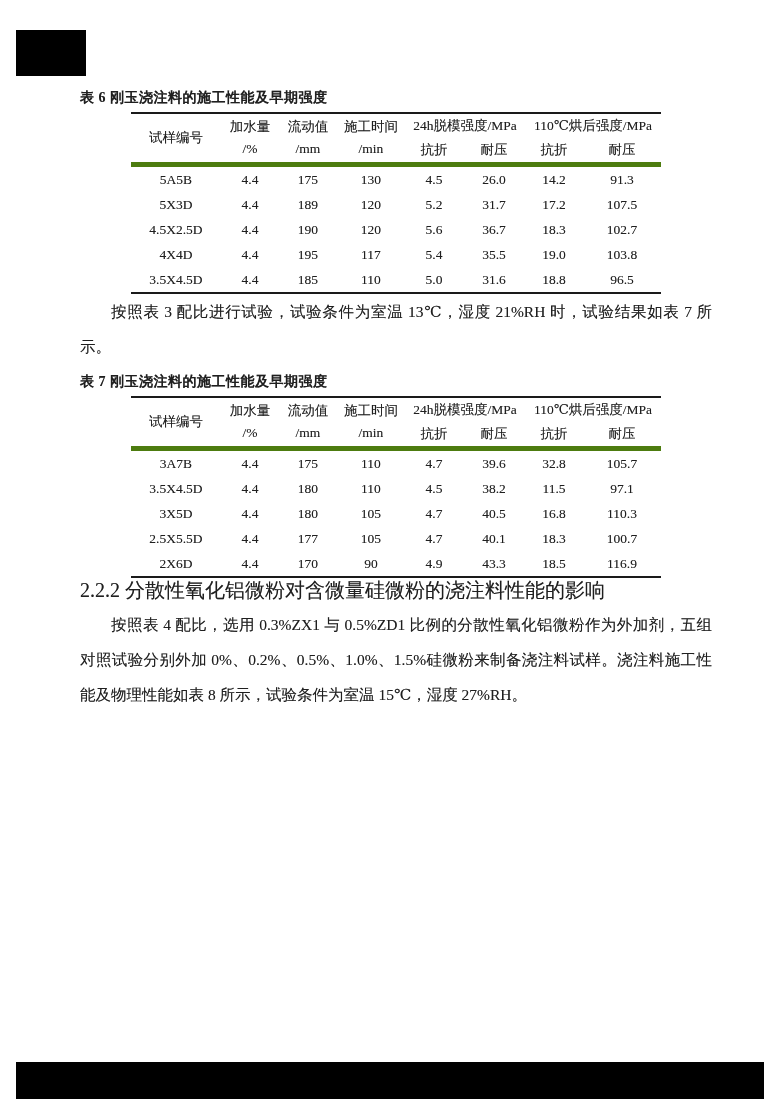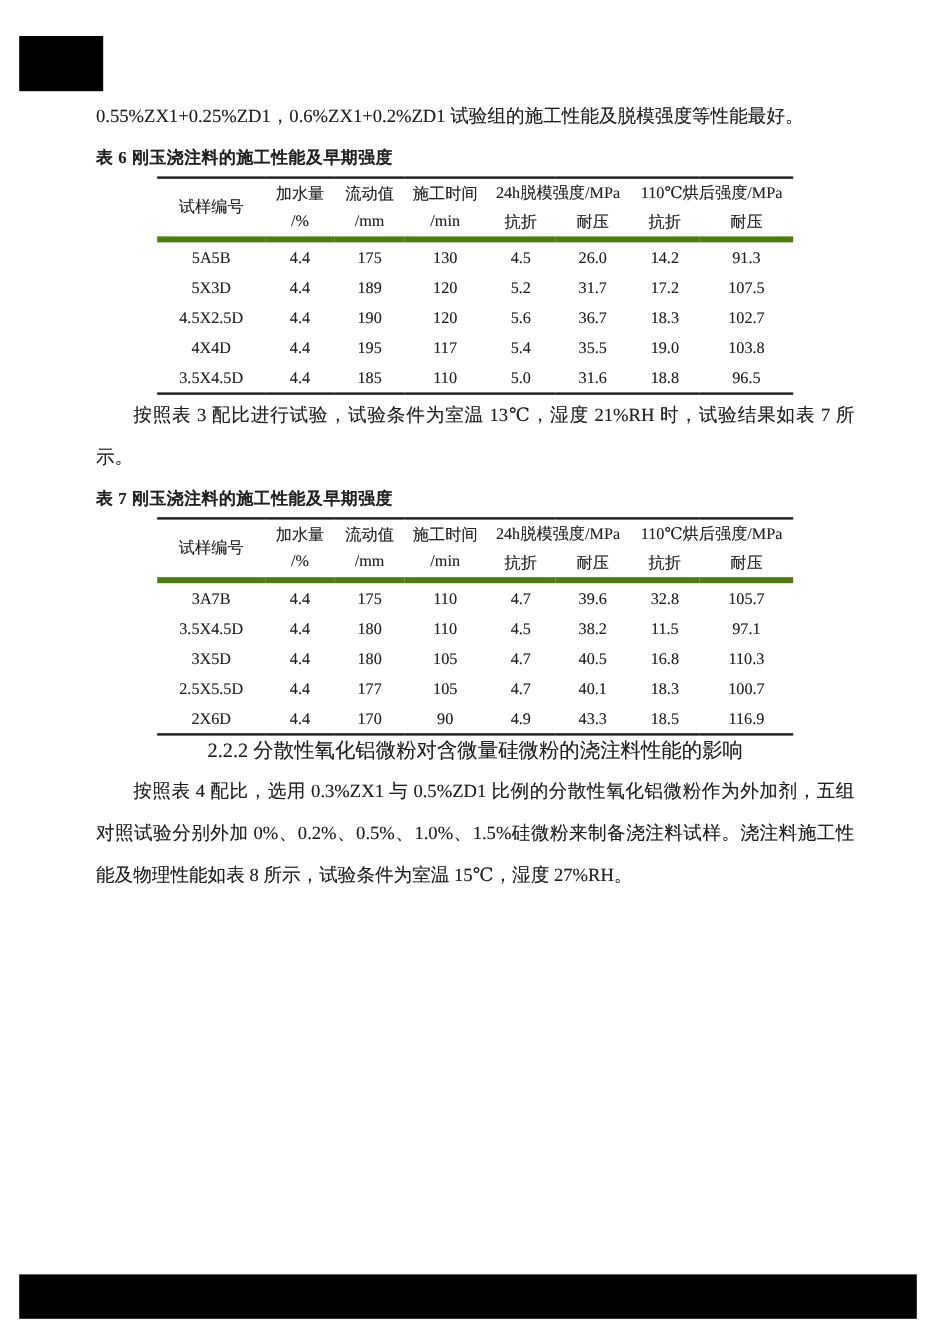--- a/index.html
+++ b/index.html
@@ -17,36 +17,35 @@
     width:530px;margin:4px auto 0;border-collapse:collapse;table-layout:fixed;
     border-top:2px solid #1a1a1a;border-bottom:2px solid #1a1a1a;
     font-size:13.5px;text-shadow:0 0 0.5px rgba(30,30,30,0.4);
   }
   table.data thead{border-bottom:5px solid #4d7c0f;}
   table.data th{font-weight:normal;text-align:center;vertical-align:middle;padding:0;line-height:24px;}
   table.data tr.hrow{height:25px;}
   table.data th .two span{display:block;line-height:22px;}
   table.data td{text-align:center;height:25px;line-height:25px;padding:0;
                 white-space:nowrap;overflow:hidden;}
-  .sec-heading{margin:0;margin-top:-4px;font-size:17px;font-weight:normal;line-height:33px;
-               text-shadow:0 0 0.5px rgba(30,30,30,0.45);text-align:center;}
+  .sec-heading{margin:0;margin-top:-4px;font-size:20px;font-weight:normal;line-height:33px;
+               text-shadow:0 0 0.5px rgba(30,30,30,0.45);}
   .redact{position:absolute;background:#000000;}
   .redact.tl{left:16px;top:30px;width:70px;height:46px;}
   .redact.bottom{left:16px;top:1062px;width:748px;height:37px;}
 </style>
 </head>
 <body>
 
 <div class="page">
 
   <div class="redact tl"></div>
 
   <div class="content">
 
-    <p class="para">0.55%ZX1+0.25%ZD1，0.6%ZX1+0.2%ZD1 试验组的施工性能及脱模强度等性能最好。</p>
 
 
     <div class="tbl-title">表 6 刚玉浇注料的施工性能及早期强度</div>
 
     <table class="data">
       <colgroup>
         <col style="width:90px">
           <col style="width:58px">
           <col style="width:58px">
           <col style="width:68px">

